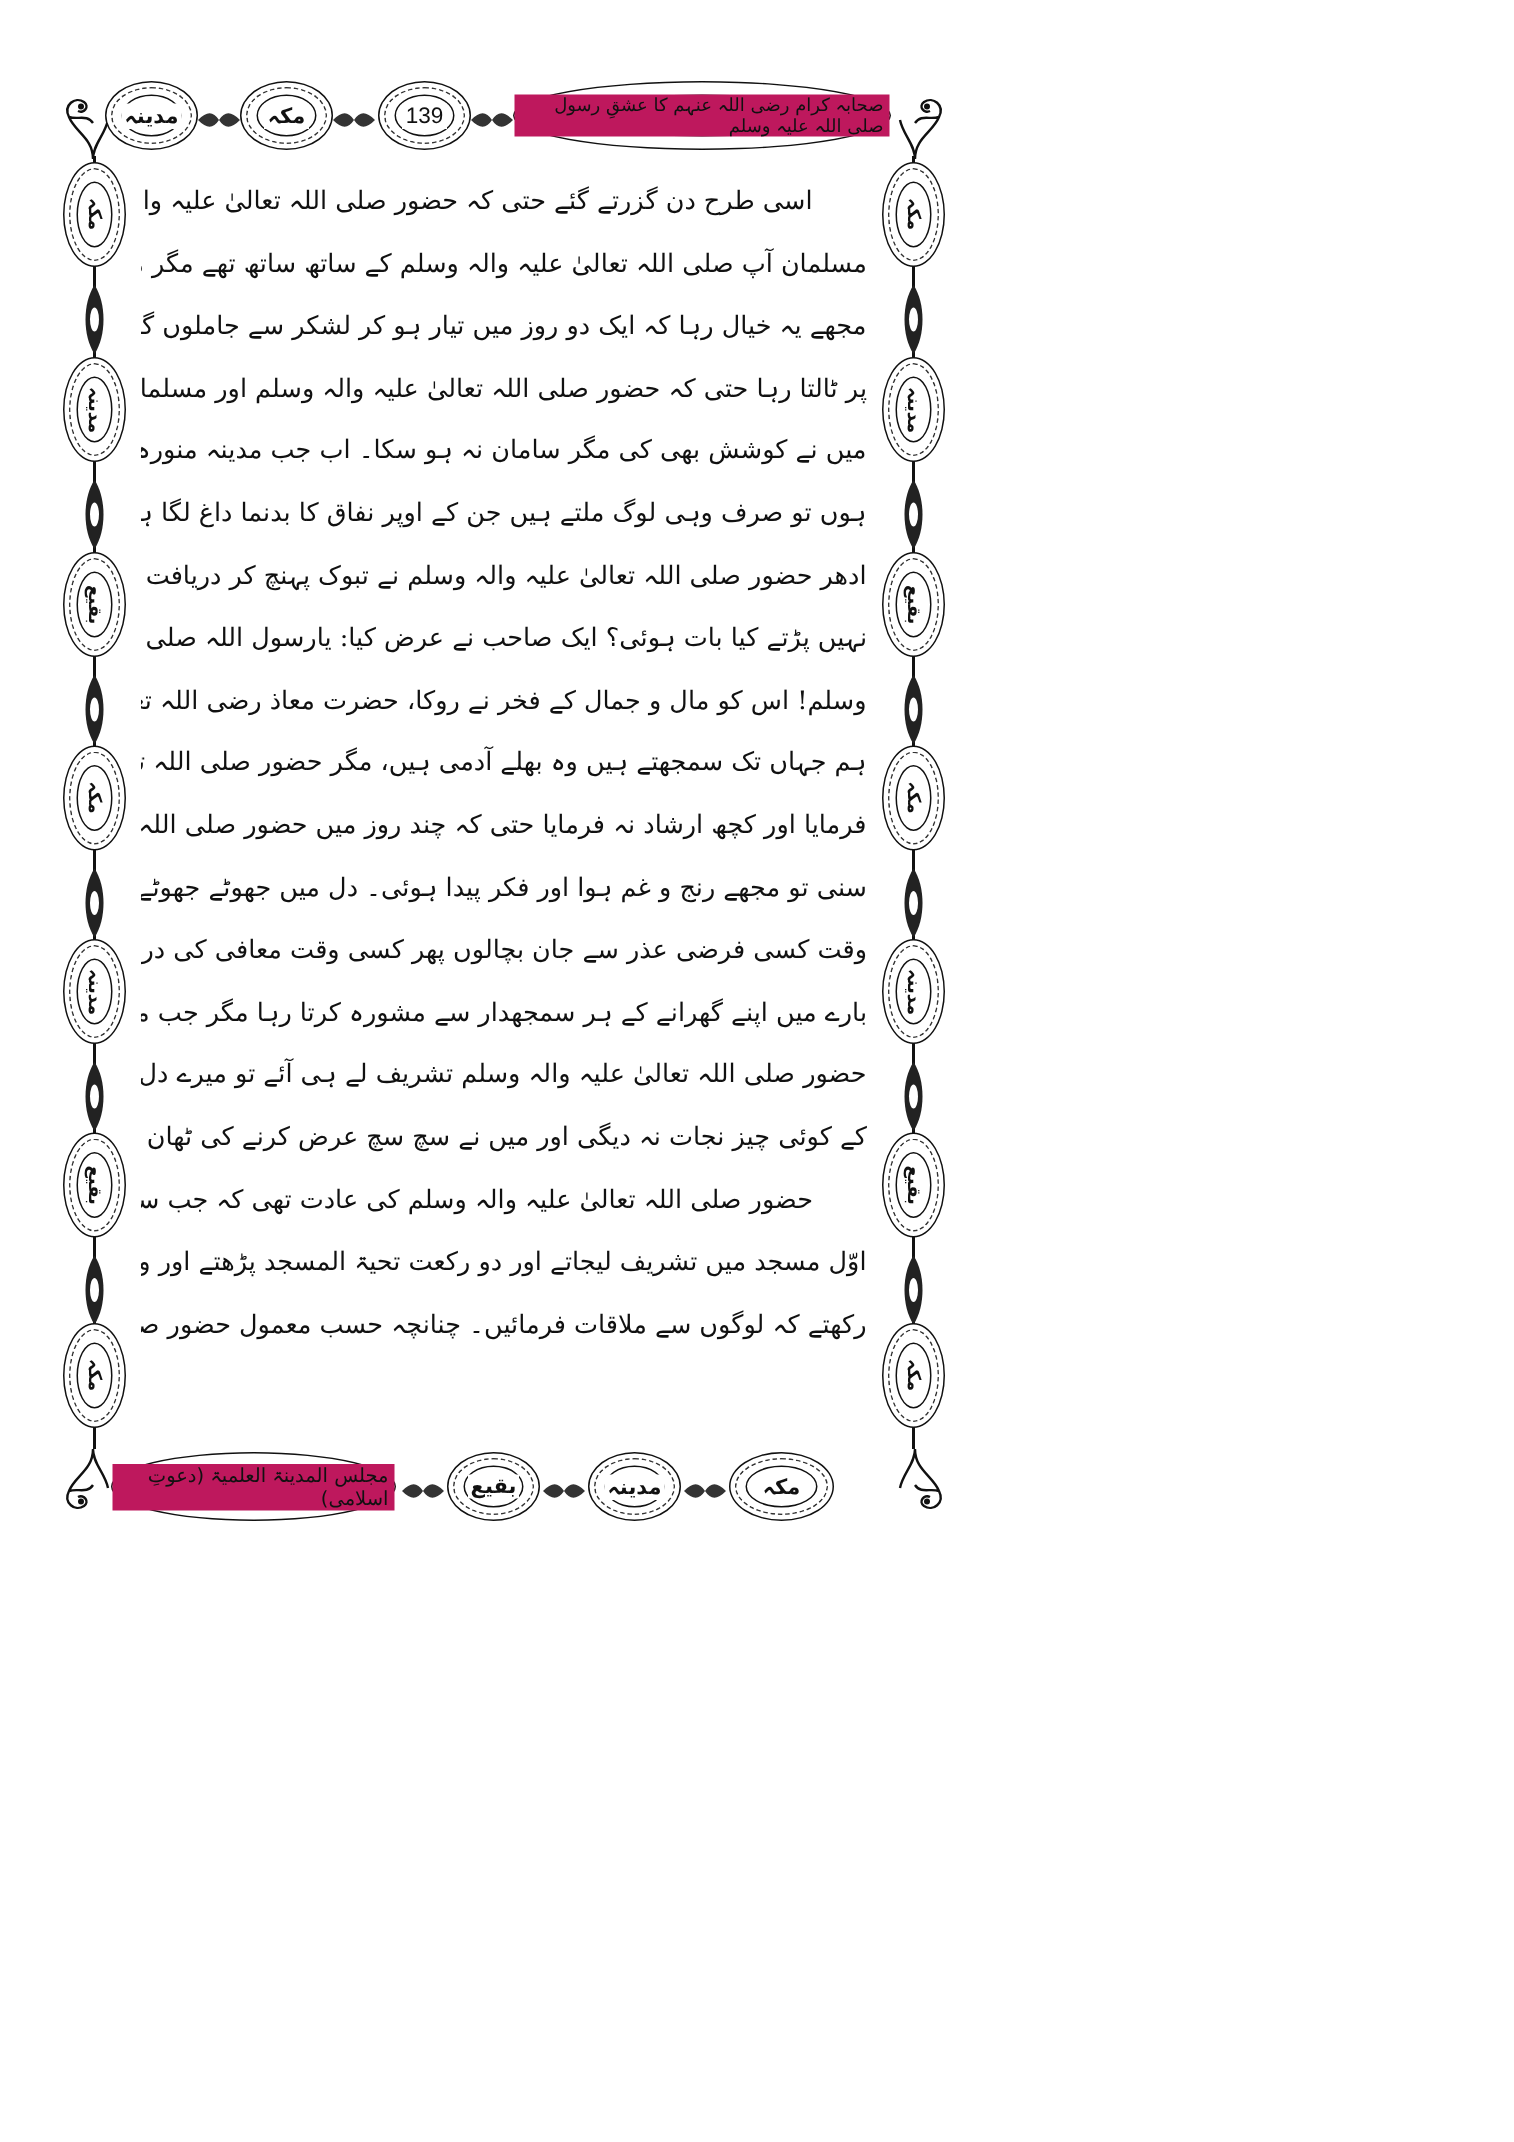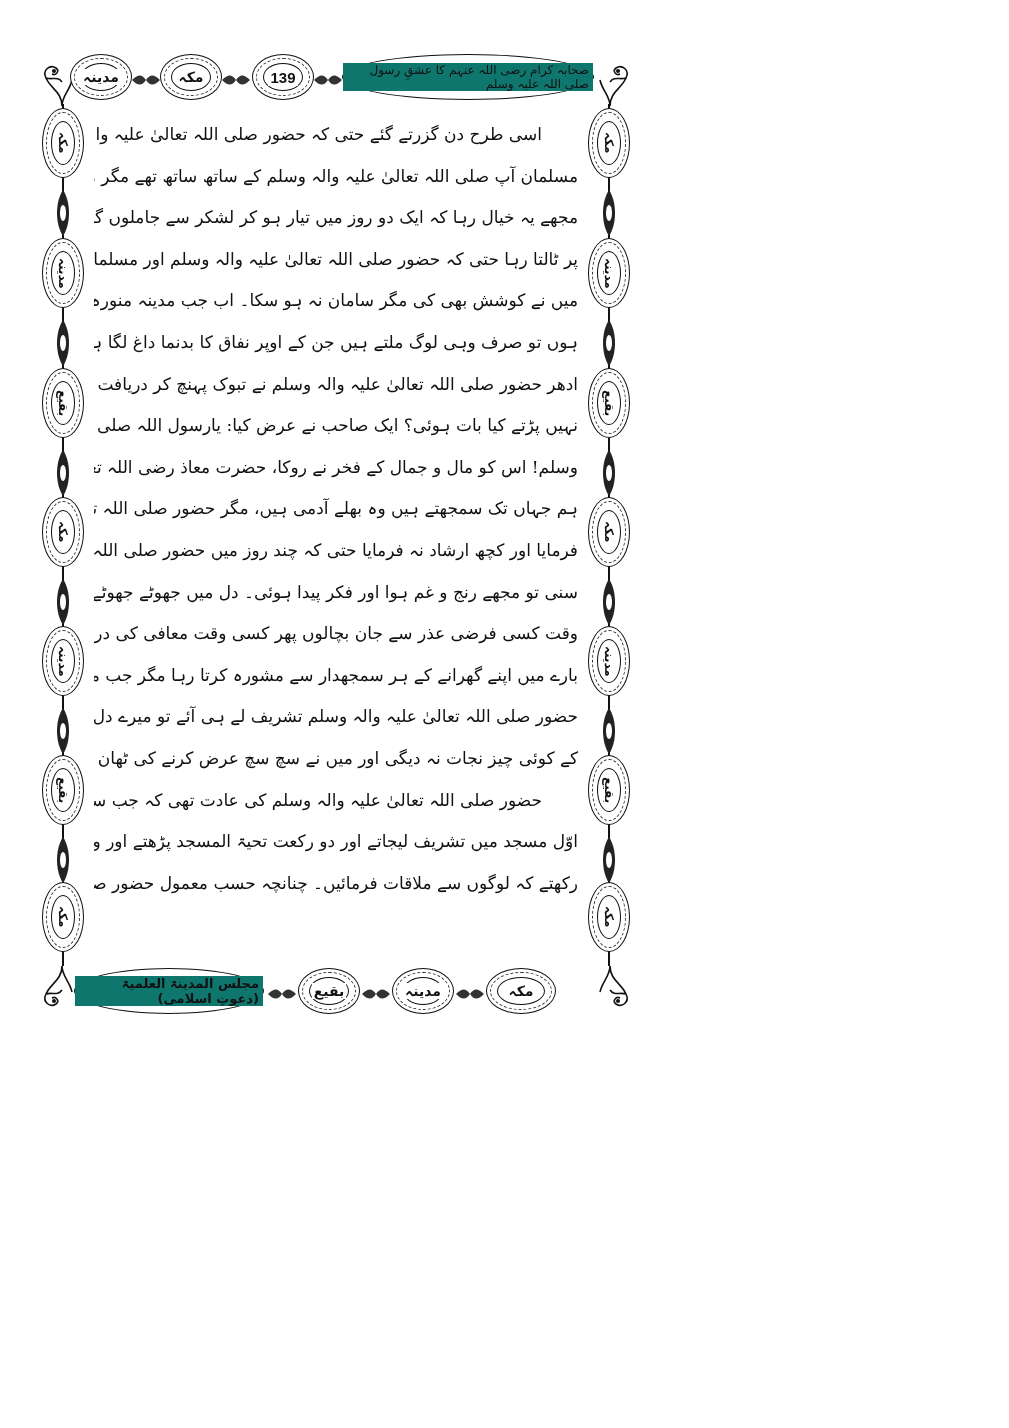--- a/index.html
+++ b/index.html
@@ -70,21 +70,21 @@
       z-index: 2;
       font-family: "DejaVu Sans", sans-serif;
       font-weight: bold;
       font-size: 14px;
       direction: rtl;
       background: #fff;
       padding: 0 2px;
     }
     .round-medal.num span {
       font-family: "Liberation Sans", sans-serif;
-      font-weight: bold;
+      font-weight: normal;
       font-size: 15px;
     }
     .link {
       position: absolute;
       top: 19px;
       width: 28px;
       height: 12px;
     }
     .link svg { width: 100%; height: 100%; }
     .title-oval {
@@ -105,26 +105,26 @@
       inset: 8px 26px;
       border: 1px solid #111;
       border-radius: 50%;
     }
     .title-oval span {
       position: relative;
       z-index: 2;
       direction: rtl;
       font-family: "DejaVu Serif", serif;
       font-size: 12px;
-      background: #0f766e;
+      background: #be185d;
       padding: 0 4px;
     }
     .title-oval.foot span {
       font-family: "DejaVu Sans", sans-serif;
-      font-weight: bold;
+      font-weight: normal;
       font-size: 13px;
     }
     
     .side {
       position: absolute;
       top: 52px;
       width: 46px;
       height: 862px;
     }
     .side.left { left: 0; }

